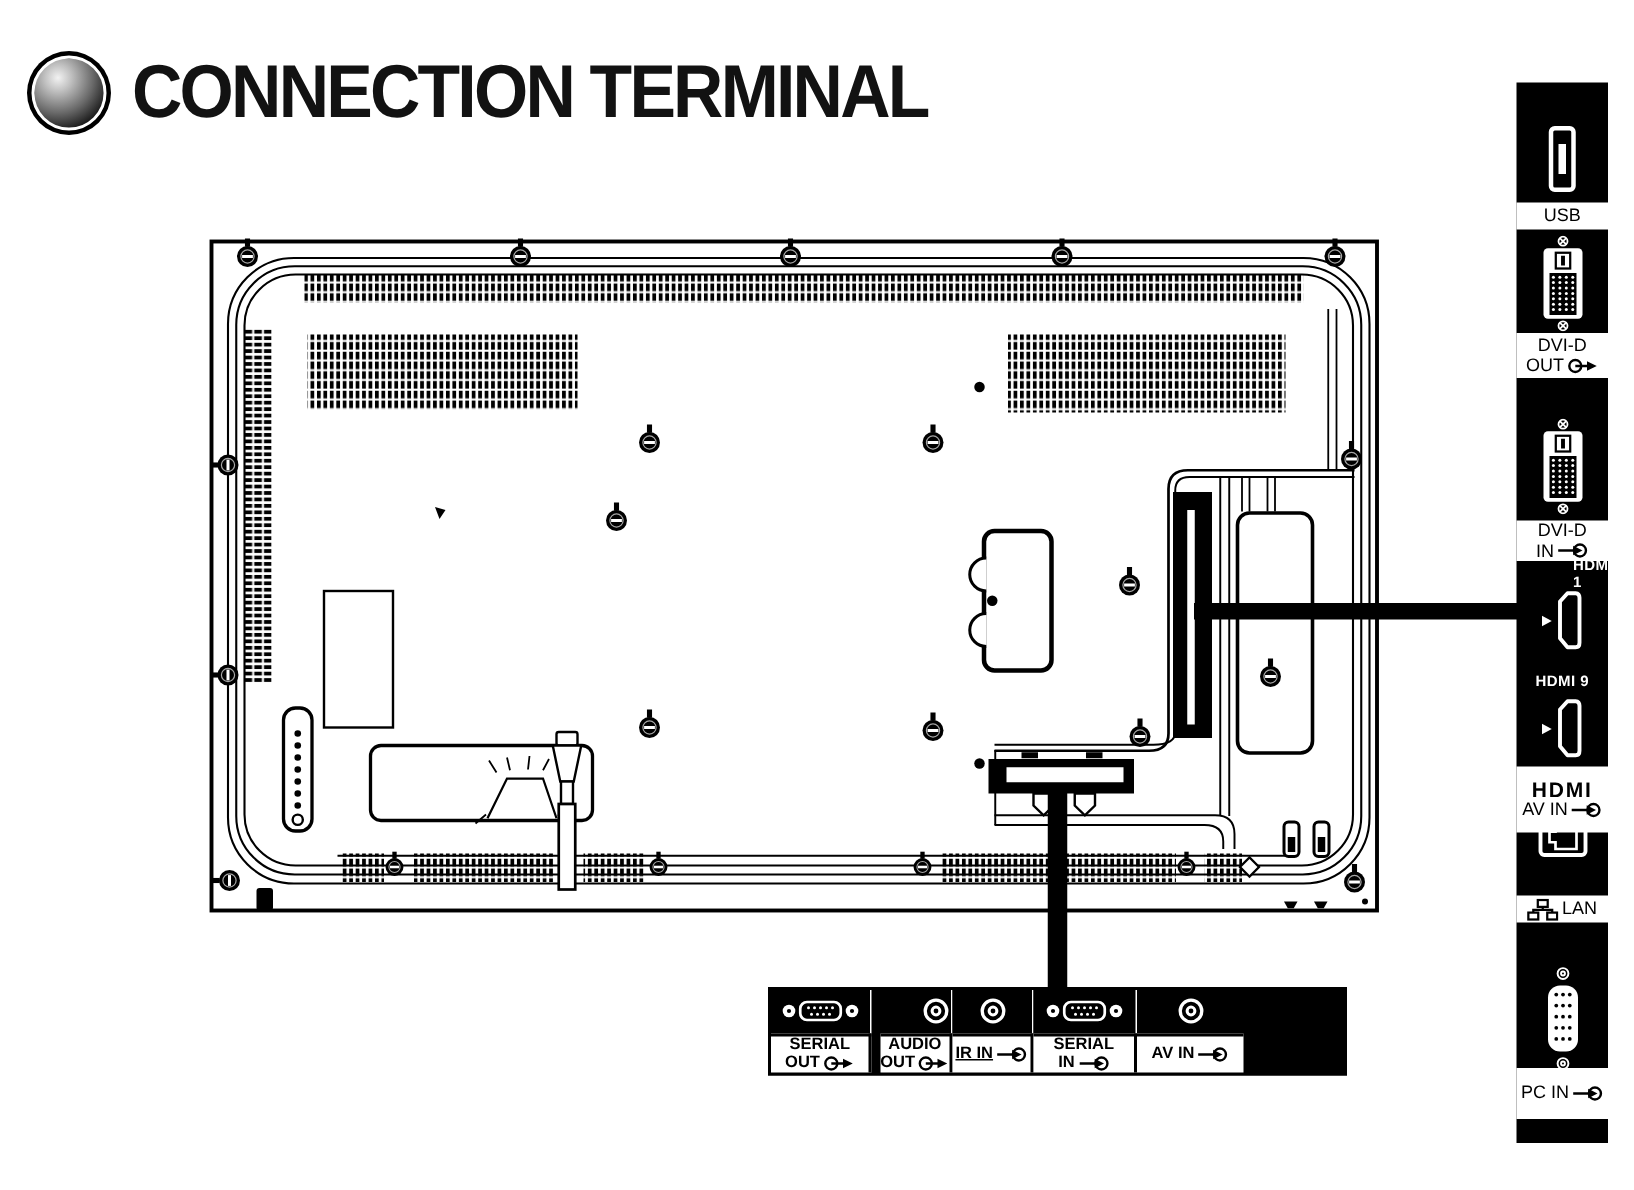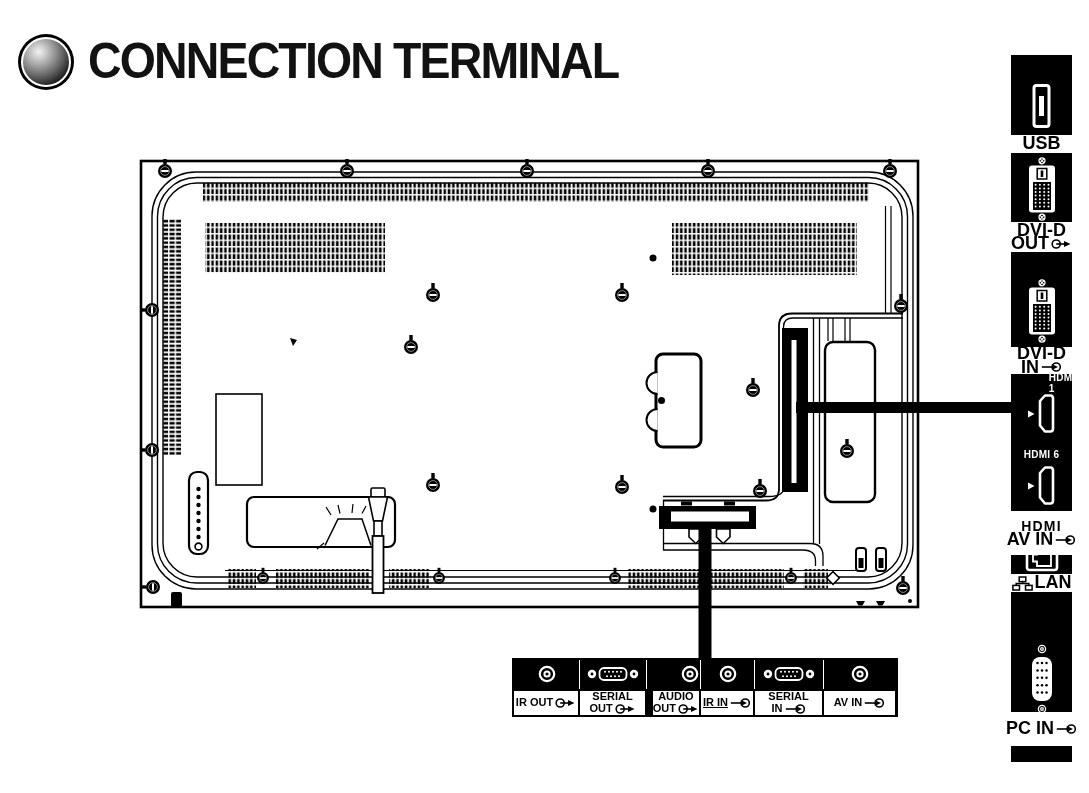--- a/index.html
+++ b/index.html
@@ -10,21 +10,21 @@
   .sphere-inner{width:46px;height:46px;border-radius:50%;border:2.5px solid #fff;
       background:radial-gradient(circle at 34% 28%, #f2f2f2 0%, #c0c0c0 20%, #6a6a6a 52%, #111 82%, #000 100%)}
   .title-text{font-size:50px;font-weight:800;letter-spacing:-2px;color:#121212;white-space:nowrap;
       transform:scaleX(0.93);transform-origin:left center}
   #diagram{position:absolute;left:0;top:0}
   
   #sidebar{position:absolute;left:1011px;top:55px;width:61px;height:707px;background:#000}
   .sb-item{position:absolute;left:0;width:100%;display:flex;align-items:center;justify-content:center;box-sizing:border-box}
   .sb-band{background:#fff;flex-direction:column}
   .sb-band .line{display:flex;align-items:center;justify-content:center;gap:2px;
-      font-size:18px;font-weight:700;line-height:13.5px;color:#000;white-space:nowrap}
+      font-size:12px;font-weight:400;line-height:13.5px;color:#000;white-space:nowrap}
   .sb-band .logo-line{font-size:14px;font-weight:900;letter-spacing:1.2px}
   .sb-caption{color:#fff;font-size:10px;font-weight:700;letter-spacing:0.3px}
   .icn{display:inline-flex;align-items:center;justify-content:center;line-height:0}
   
   #strip{position:absolute;left:512px;top:658px;width:386px;height:59px;background:#000;
       border:2.5px solid #000;box-sizing:border-box;display:flex;align-items:stretch}
   .strip-cell{display:flex;flex-direction:column;flex:0 0 auto;box-sizing:border-box}
   .cell-top{height:28.5px;background:#000;display:flex;align-items:center;justify-content:center;
       border-right:1.5px solid #fff;box-sizing:border-box}
   .cell-top.last{border-right:none}
@@ -318,21 +318,21 @@
     </div>
     <div class="sb-item sb-caption" style="top: 321px; height: 13px; padding-left: 41px;">HDMI 1</div>
     <div class="sb-item sb-port" style="top: 336px; height: 46px;">
       <span class="icn">
         <svg width="32" height="46" viewBox="0 0 32 46">
           <polygon points="2,19.5 8.5,23 2,26.5" fill="#fff"></polygon>
           <path d="M14,10 L14,34.5 L19,40.5 L24.5,40.5 Q27,40.5 27,37.5 L27,7.5 Q27,4.5 24.5,4.5 L19,4.5 Z" fill="none" stroke="#fff" stroke-width="2.6" stroke-linejoin="round"></path>
         </svg>
       </span>
     </div>
-    <div class="sb-item sb-caption" style="top: 393px; height: 13px;">HDMI 6</div>
+    <div class="sb-item sb-caption" style="top: 393px; height: 13px;">HDMI 9</div>
     <div class="sb-item sb-port" style="top: 408px; height: 46px;">
       <span class="icn">
         <svg width="32" height="46" viewBox="0 0 32 46">
           <polygon points="2,19.5 8.5,23 2,26.5" fill="#fff"></polygon>
           <path d="M14,10 L14,34.5 L19,40.5 L24.5,40.5 Q27,40.5 27,37.5 L27,7.5 Q27,4.5 24.5,4.5 L19,4.5 Z" fill="none" stroke="#fff" stroke-width="2.6" stroke-linejoin="round"></path>
         </svg>
       </span>
     </div>
     <div class="sb-item sb-band" style="top: 456px; height: 44px;">
       <div class="line logo-line">
@@ -350,21 +350,21 @@
       </div>
     </div>
     <div class="sb-item sb-port" style="top: 489px; height: 28px;">
       <span class="icn">
         <svg width="34" height="28" viewBox="0 0 34 28">
           <rect x="2" y="2" width="30" height="24" rx="2.5" fill="none" stroke="#fff" stroke-width="2.6"></rect>
           <path d="M12,6 H26 V22 H12 V17.5 H8 V10.5 H12 Z" fill="none" stroke="#fff" stroke-width="1.8"></path>
         </svg>
       </span>
     </div>
-    <div class="sb-item sb-band" style="top: 519px; height: 18px;">
+    <div class="sb-item sb-band" style="top: 542px; height: 18px;">
       <div class="line">
         <span class="icn">
           <svg width="21" height="15" viewBox="0 0 21 15">
             <g fill="none" stroke="#000" stroke-width="1.5">
               <rect x="7.2" y="1" width="6.6" height="4.6"></rect>
               <rect x="0.9" y="9.4" width="6.6" height="4.6"></rect>
               <rect x="13.5" y="9.4" width="6.6" height="4.6"></rect>
               <path d="M10.5,5.6 V7.5 M4.2,9.4 V7.5 H16.8 V9.4"></path>
             </g>
           </svg>
@@ -410,42 +410,20 @@
             <circle cx="15.3" cy="6" r="4" fill="none" stroke="#000" stroke-width="1.6"></circle>
             <line x1="0.8" y1="6" x2="12" y2="6" stroke="#000" stroke-width="1.6"></line>
             <polygon points="10.8,2.9 17,6 10.8,9.1" fill="#000"></polygon>
           </svg>
         </span>
       </div>
     </div>
   </div>
 
 <div id="strip">
-    <div class="strip-cell" style="width: 66px;">
-      <div class="cell-top">
-        <span class="icn">
-          <svg width="20" height="20" viewBox="0 0 20 20">
-            <circle cx="10" cy="10" r="7.2" fill="none" stroke="#fff" stroke-width="2.2"></circle>
-            <circle cx="10" cy="10" r="2.6" fill="none" stroke="#fff" stroke-width="2"></circle>
-          </svg>
-        </span>
-      </div>
-      <div class="cell-bot">
-        <div class="line">
-          <span>IR OUT</span>
-          <span class="icn">
-            <svg width="21" height="12" viewBox="0 0 21 12">
-              <circle cx="5.2" cy="6" r="4" fill="none" stroke="#000" stroke-width="1.6"></circle>
-              <line x1="5.2" y1="6" x2="14" y2="6" stroke="#000" stroke-width="1.6"></line>
-              <polygon points="13,2.9 19.5,6 13,9.1" fill="#000"></polygon>
-            </svg>
-          </span>
-        </div>
-      </div>
-    </div>
     <div class="strip-cell" style="width: 67px;">
       <div class="cell-top">
         <span class="icn">
           <svg width="54" height="20" viewBox="0 0 54 20">
             <circle cx="6" cy="10" r="4.2" fill="#fff"></circle>
             <circle cx="6" cy="10" r="1.4" fill="#000"></circle>
             <circle cx="48" cy="10" r="4.2" fill="#fff"></circle>
             <circle cx="48" cy="10" r="1.4" fill="#000"></circle>
             <rect x="13.5" y="4" width="27" height="12" rx="4.5" fill="none" stroke="#fff" stroke-width="1.8"></rect>
             <circle cx="19" cy="7.8" r="1" fill="#fff"></circle>

